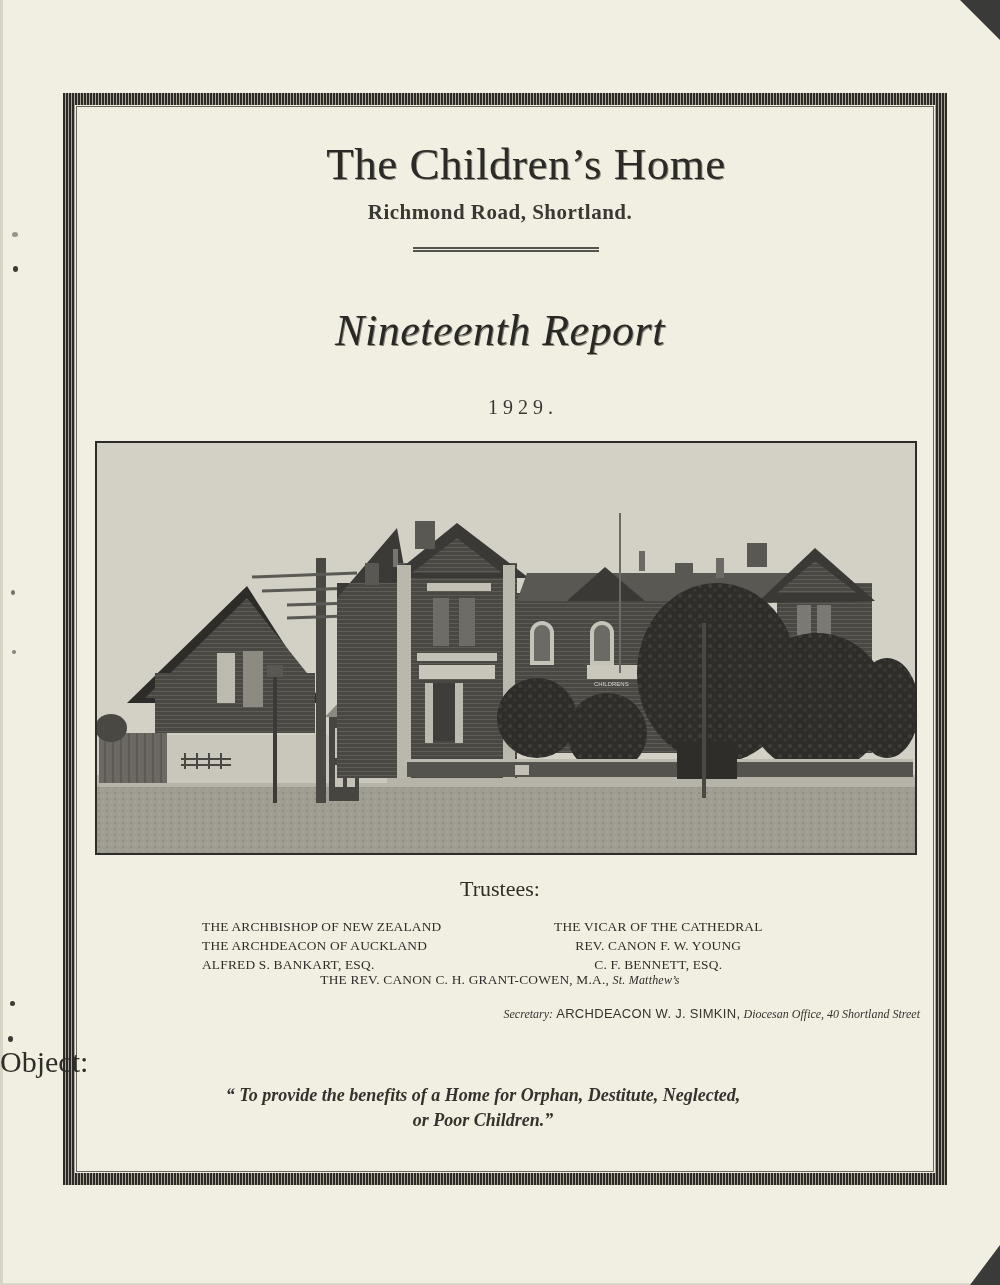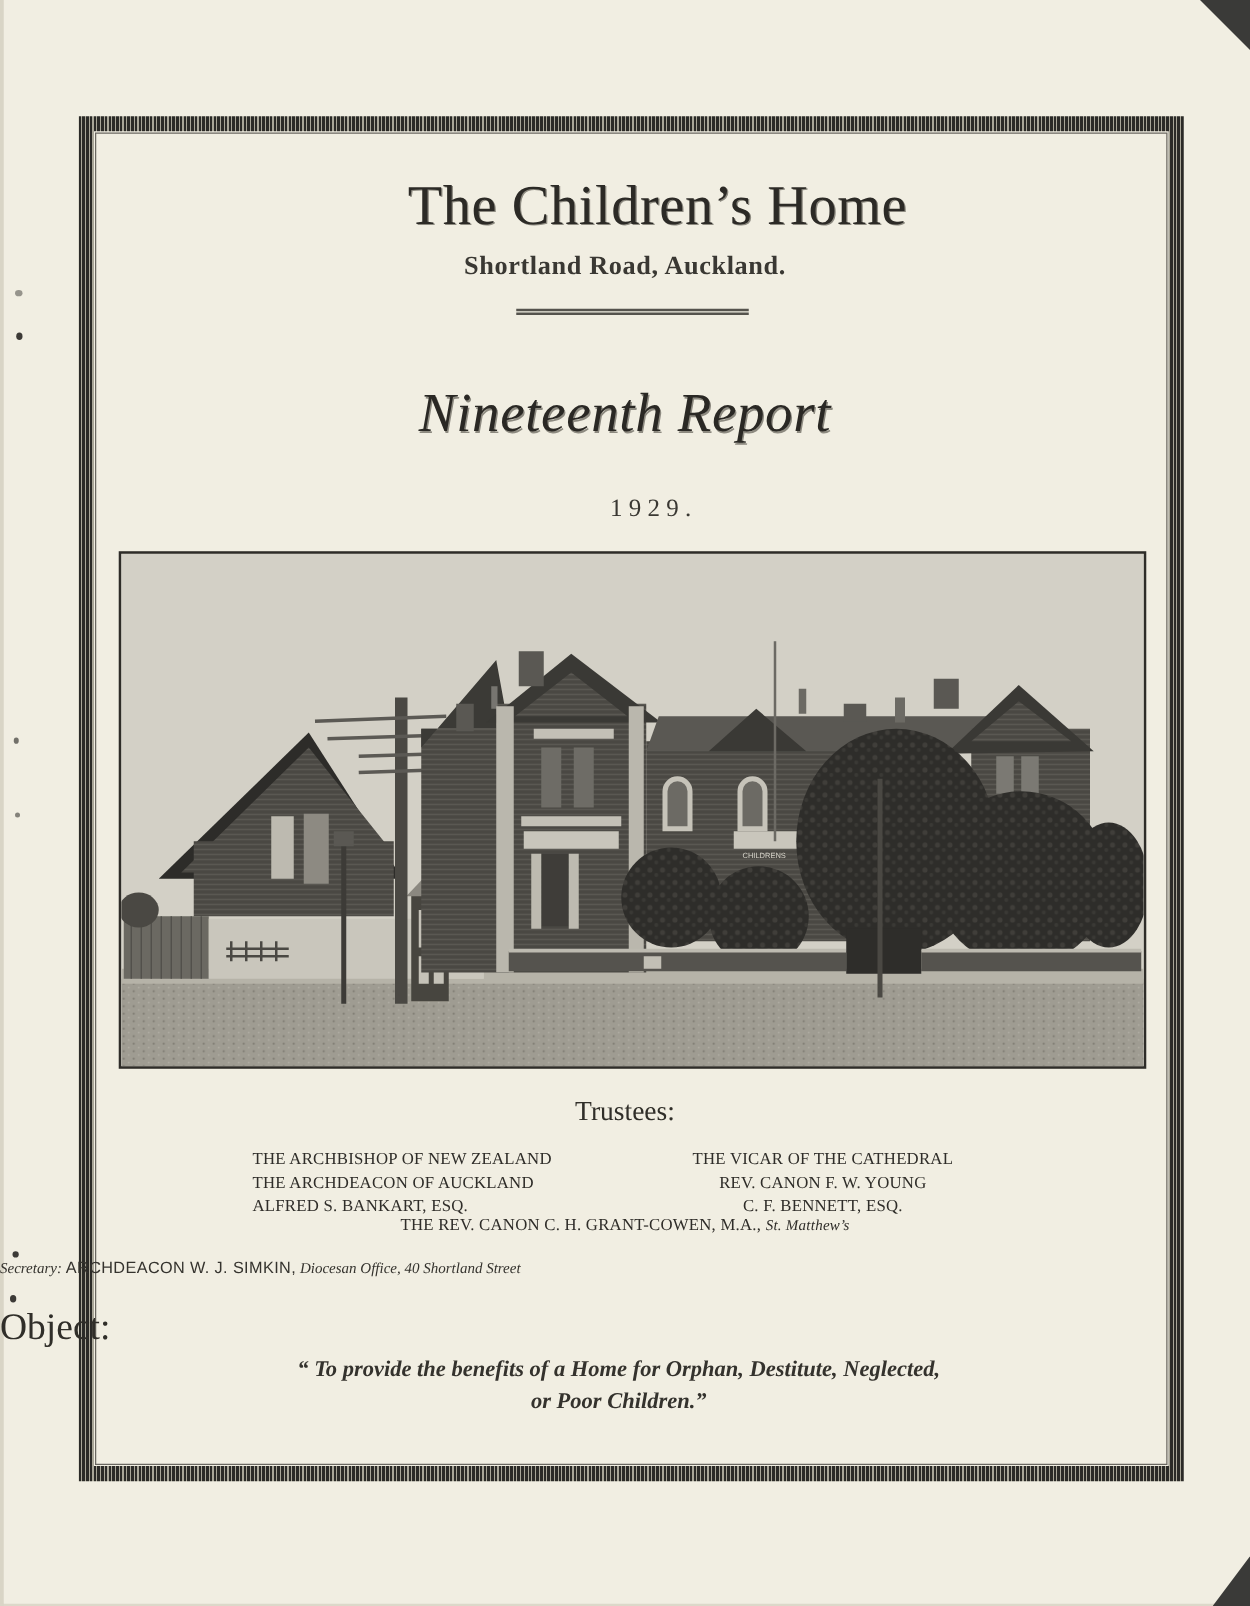--- a/index.html
+++ b/index.html
@@ -94,31 +94,31 @@
   .trustees .row { white-space: nowrap; }
   .trustees-last {
     position: absolute; left: 0; width: 1000px; top: 972px;
     text-align: center; font-size: 13.4px; color: #2f2d29; letter-spacing: 0.2px;
     white-space: nowrap;
   }
   .trustees-last i { font-size: 12px; }
 
   .secretary {
     position: absolute; left: 0; width: 920px; top: 1006px;
-    text-align: left; font-size: 12.5px; color: #35332e; white-space: nowrap;
+    text-align: right; font-size: 12.5px; color: #35332e; white-space: nowrap;
   }
   .secretary .sec-name { font-family: "Liberation Sans", "DejaVu Sans", sans-serif; font-size: 13px; letter-spacing: 0.3px; }
   .secretary i { font-size: 12px; }
 
   .object-heading {
     position: absolute; left: 0; width: 832px; top: 1045px;
     text-align: left; font-size: 30px; color: #302e29;
   }
   .object-text {
-    position: absolute; left: 16px; width: 958px; top: 1083px;
+    position: absolute; left: 4px; width: 958px; top: 1083px;
     text-align: center; font-size: 18px; font-style: italic; font-weight: bold;
     color: #34322d; line-height: 25px;
   }
 </style>
 </head>
 <body>
 
 <div class="page"></div>
 <div class="corner-tr"></div>
 <div class="corner-br"></div>
@@ -127,21 +127,21 @@
 <div class="speck" style="left:13px;top:266px;width:5px;height:6px"></div>
 <div class="speck" style="left:11px;top:590px;width:4px;height:5px;opacity:.7"></div>
 <div class="speck" style="left:12px;top:650px;width:4px;height:4px;opacity:.6"></div>
 <div class="speck" style="left:10px;top:1001px;width:5px;height:5px"></div>
 <div class="speck" style="left:8px;top:1036px;width:5px;height:6px"></div>
 
 <div class="frame"></div>
 <div class="frame-inline"></div>
 
 <div class="title">The Children’s Home</div>
-<div class="subtitle">Shortland Road, Auckland.</div>
+<div class="subtitle">Richmond Road, Shortland.</div>
 <div class="rule"></div>
 <div class="report">Nineteenth Report</div>
 <div class="year">1929.</div>
 
 <div class="photo">
   <svg width="818" height="410" viewBox="0 0 818 410" xmlns="http://www.w3.org/2000/svg">
     <defs>
       <pattern id="brick" width="6" height="4" patternUnits="userSpaceOnUse">
         <rect width="6" height="4" fill="#4a4843"></rect>
         <rect width="6" height="1" fill="#5e5c56"></rect>

